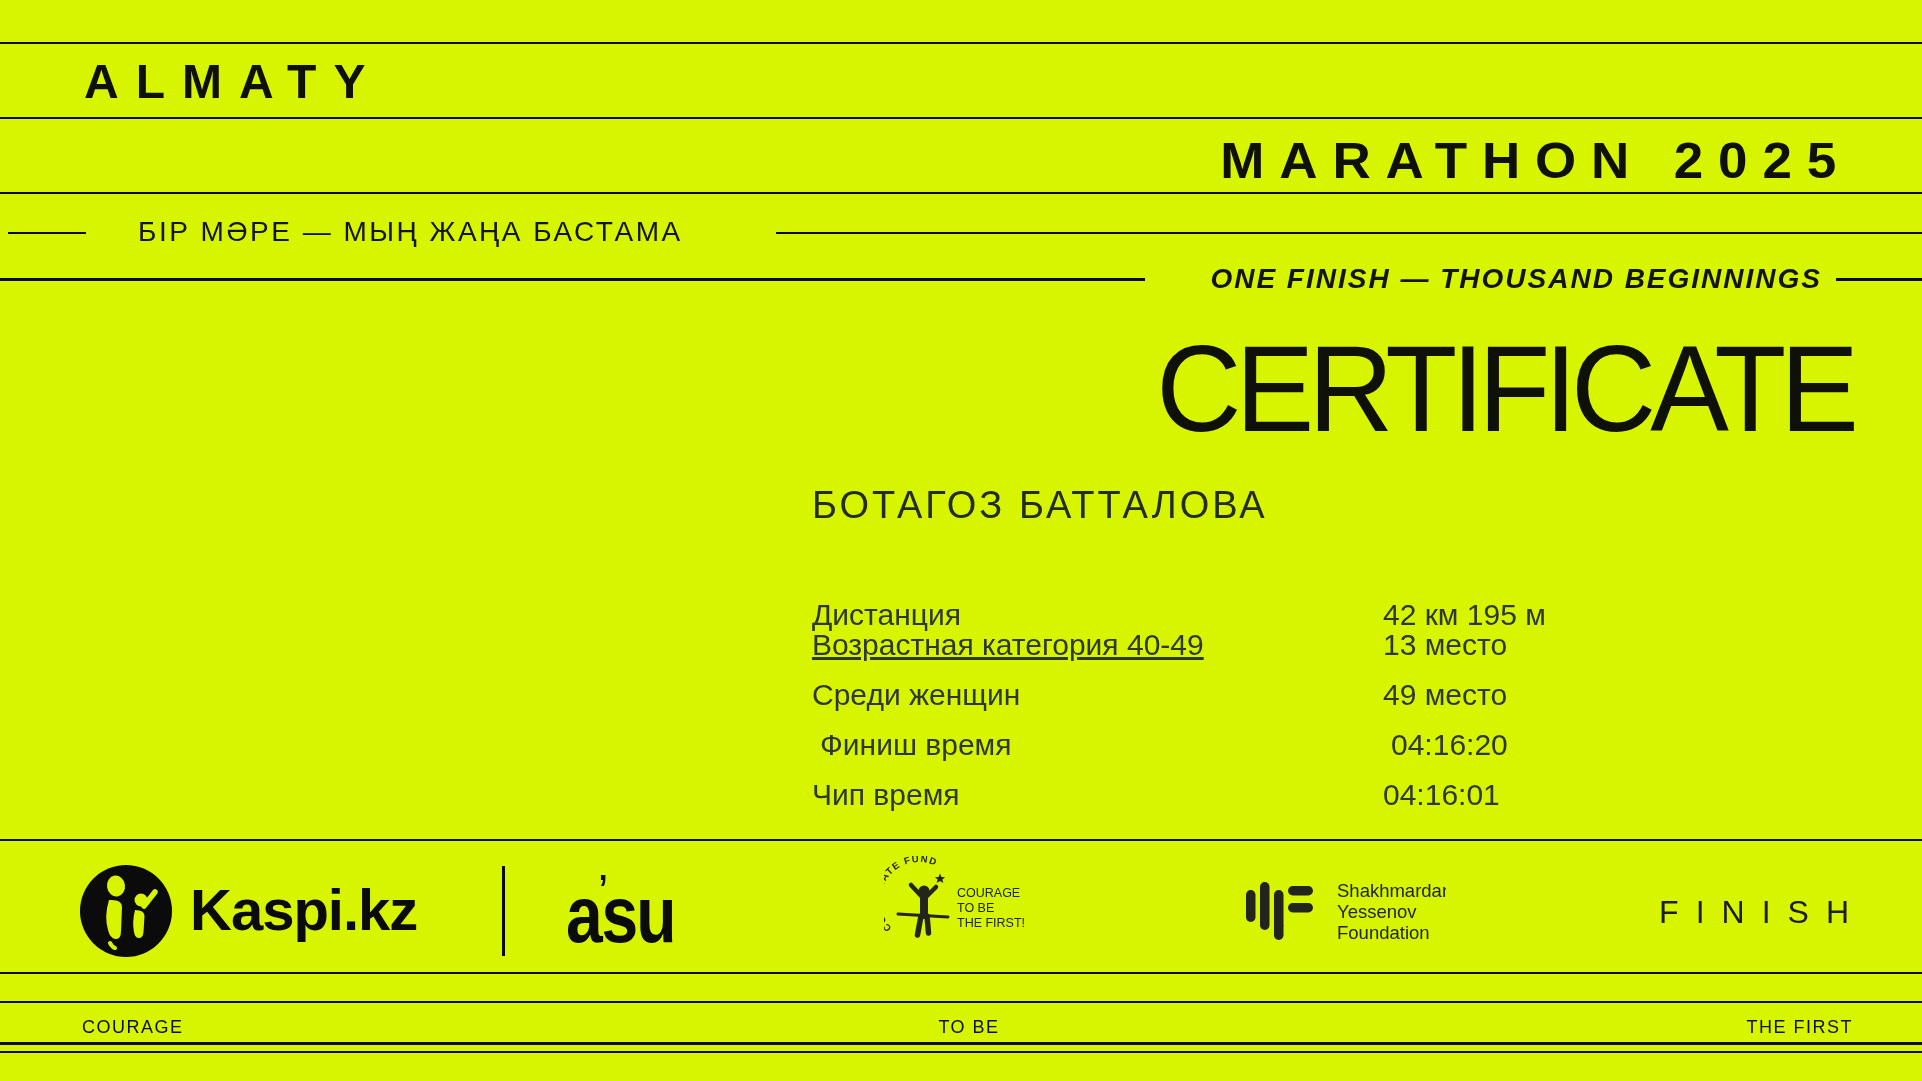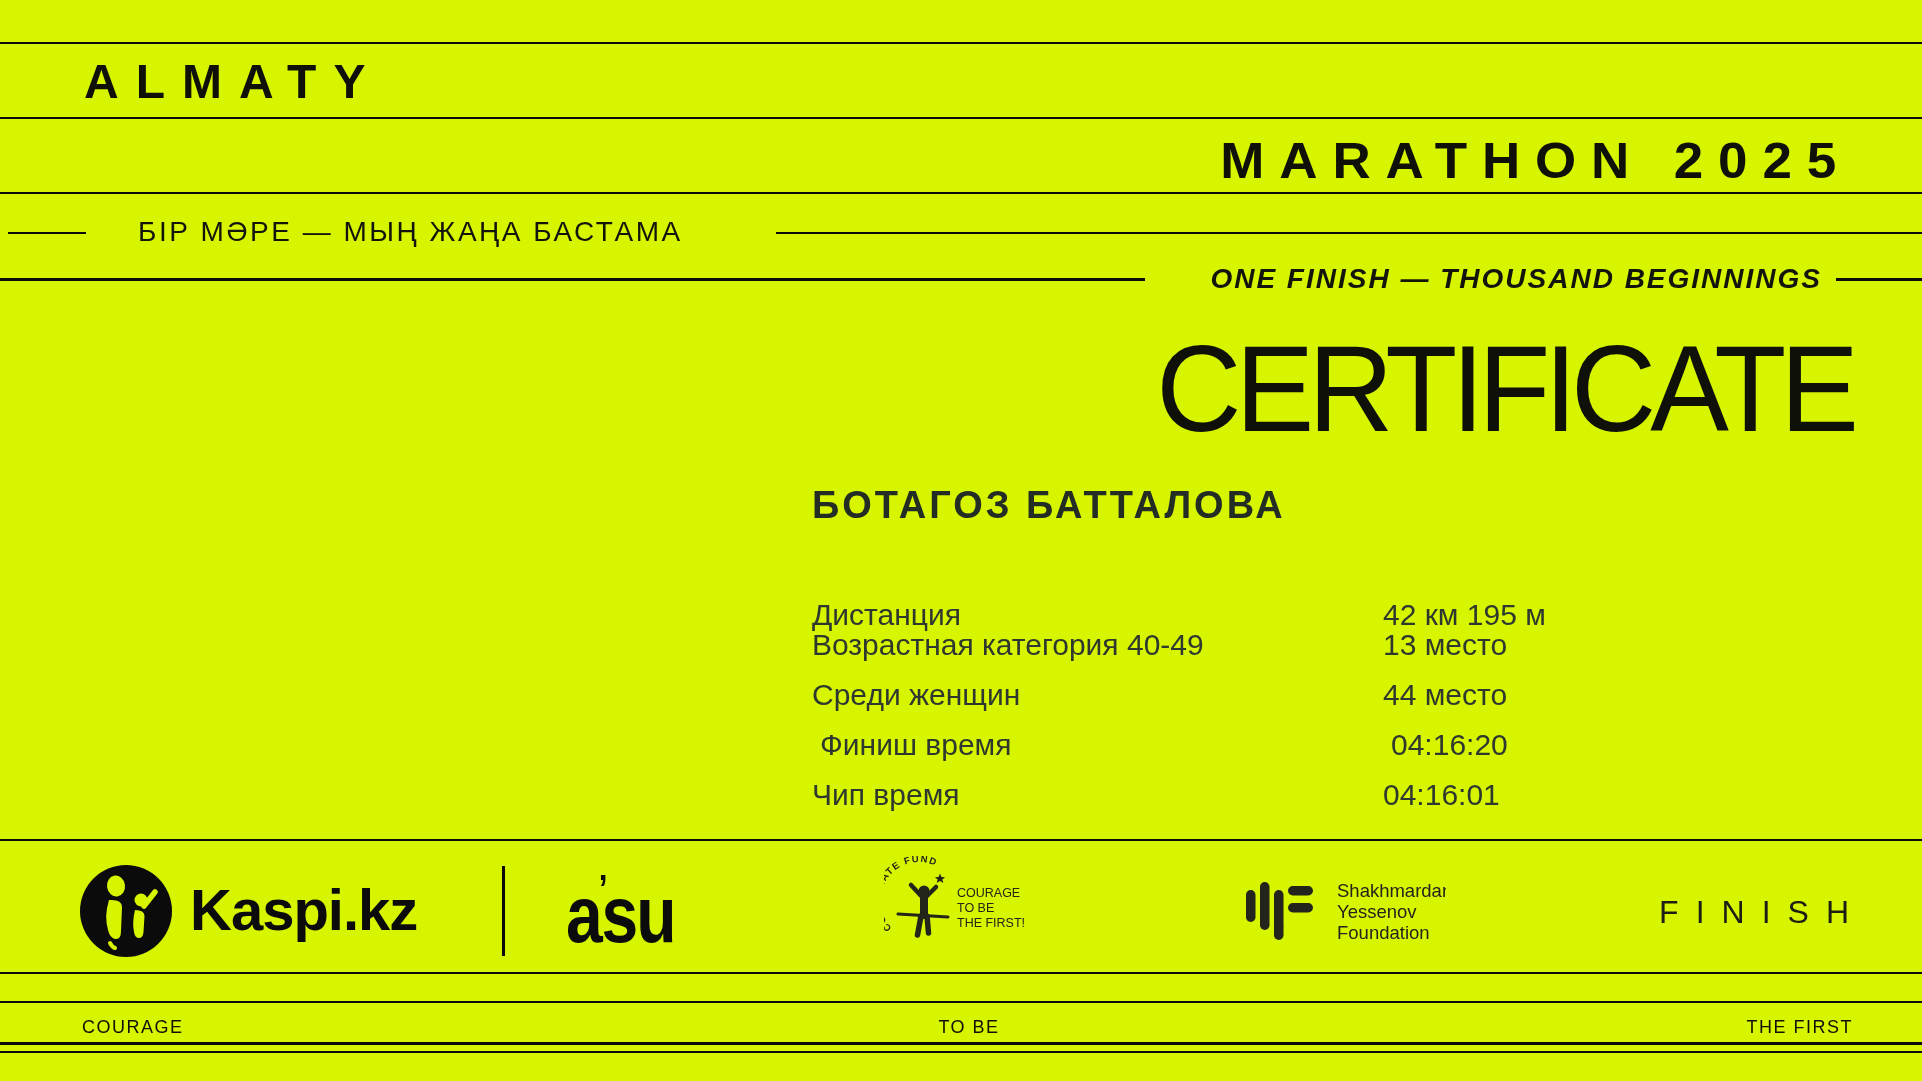--- a/index.html
+++ b/index.html
@@ -40,26 +40,26 @@
   .big-title{
     position:absolute;right:85px;top:318px;
     font-size:118px;font-weight:400;letter-spacing:-6px;
     color:#0f1108;white-space:nowrap;
     transform:scaleY(1.04);transform-origin:right top;
   }
 
   
   .runner-name{
     position:absolute;left:812px;top:484px;
-    font-size:38px;font-weight:700;letter-spacing:3px;
+    font-size:38px;font-weight:400;letter-spacing:3px;
     color:#232d23;white-space:nowrap;
   }
   .result-row{position:absolute;left:812px;width:1100px;height:40px;font-size:30px;color:#2e382e;}
   .result-row .val{position:absolute;left:571px;top:0;}
-  .r0{top:598px;} .r1{top:628px;} .r2{top:678px;} .r3{top:728px;margin-left:8px;} .r4{top:778px;}
+  .r0{top:598px;} .r1{top:628px;text-decoration:underline;} .r2{top:678px;} .r3{top:728px;margin-left:8px;} .r4{top:778px;}
 
   
   .kaspi-wrap{position:absolute;left:80px;top:865px;width:420px;height:92px;}
   .kaspi-text{
     position:absolute;left:110px;top:11px;
     font-size:58px;font-weight:700;letter-spacing:-1px;color:#0b0b0b;white-space:nowrap;
   }
   .v-divider{position:absolute;left:502px;top:866px;width:3px;height:90px;background:#0b0b0b;}
   .asu{
     position:absolute;left:566px;top:868px;
@@ -111,21 +111,21 @@
   <div class="result-row r0">
     <span>Дистанция</span>
     <span class="val">42 км 195 м</span>
   </div>
   <div class="result-row r1">
     <span>Возрастная категория 40-49</span>
     <span class="val">13 место</span>
   </div>
   <div class="result-row r2">
     <span>Среди женщин</span>
-    <span class="val">44 место</span>
+    <span class="val">49 место</span>
   </div>
   <div class="result-row r3">
     <span>Финиш время</span>
     <span class="val">04:16:20</span>
   </div>
   <div class="result-row r4">
     <span>Чип время</span>
     <span class="val">04:16:01</span>
   </div>
 

